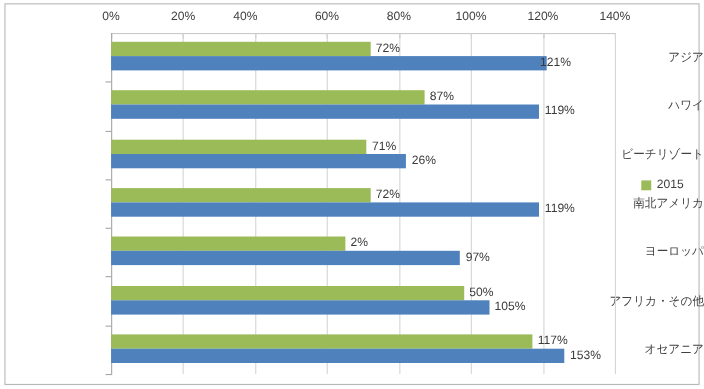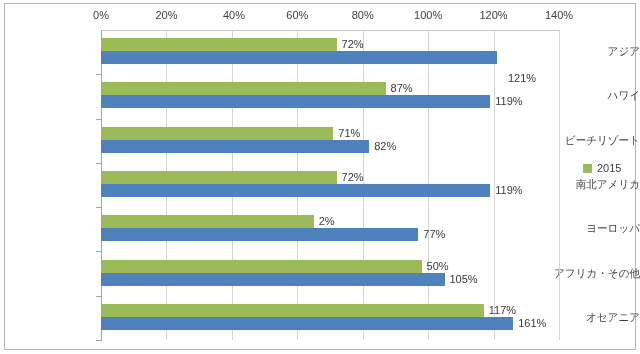--- a/index.html
+++ b/index.html
@@ -144,21 +144,21 @@
 </style>
 </head>
 <body>
 
 <div id="chart-frame">
   <div id="chart-border"></div>
 
   <div id="axis-labels">
       <div class="axis-label" style="left: 76px;">0%</div>
       <div class="axis-label" style="left: 141.429px;">20%</div>
-      <div class="axis-label" style="left: 209px;">40%</div>
+      <div class="axis-label" style="left: 198px;">40%</div>
       <div class="axis-label" style="left: 272.286px;">60%</div>
       <div class="axis-label" style="left: 337.714px;">80%</div>
       <div class="axis-label" style="left: 403.143px;">100%</div>
       <div class="axis-label" style="left: 468.571px;">120%</div>
       <div class="axis-label" style="left: 534px;">140%</div>
     </div>
 
   <div id="axis-top-line"></div>
   <div id="axis-ticks">
       <div class="tick-mark" style="left: 101px;"></div>
@@ -199,45 +199,45 @@
         <div class="gridline" style="left: 196.286px;"></div>
         <div class="gridline" style="left: 261.714px;"></div>
         <div class="gridline" style="left: 327.143px;"></div>
         <div class="gridline" style="left: 392.571px;"></div>
         <div class="gridline" style="left: 458px;"></div>
       </div>
     <div id="bars">
         <div class="bar s2015" style="top: 8.14286px; width: 235.543px; background: rgb(155, 187, 89);"></div>
         <div class="bar-value" style="top: 8.14286px; left: 240.543px;">72%</div>
         <div class="bar s2016" style="top: 21.1429px; width: 395.843px; background: rgb(79, 129, 189);"></div>
-        <div class="bar-value" style="top: 21.1429px; left: 407px; margin-top: 21px;">121%</div>
+        <div class="bar-value" style="top: 21.1429px; left: 390px;">121%</div>
         <div class="bar s2015" style="top: 52.4286px; width: 284.614px; background: rgb(155, 187, 89);"></div>
         <div class="bar-value" style="top: 52.4286px; left: 289.614px;">87%</div>
         <div class="bar s2016" style="top: 65.4286px; width: 389.3px; background: rgb(79, 129, 189);"></div>
         <div class="bar-value" style="top: 65.4286px; left: 394.3px;">119%</div>
         <div class="bar s2015" style="top: 96.7143px; width: 232.271px; background: rgb(155, 187, 89);"></div>
         <div class="bar-value" style="top: 96.7143px; left: 237.271px;">71%</div>
         <div class="bar s2016" style="top: 109.714px; width: 268.257px; background: rgb(79, 129, 189);"></div>
-        <div class="bar-value" style="top: 109.714px; left: 273.257px;">82%</div>
+        <div class="bar-value" style="top: 109.714px; left: 273.257px;">26%</div>
         <div class="bar s2015" style="top: 141px; width: 235.543px; background: rgb(155, 187, 89);"></div>
         <div class="bar-value" style="top: 141px; left: 240.543px;">72%</div>
         <div class="bar s2016" style="top: 154px; width: 389.3px; background: rgb(79, 129, 189);"></div>
         <div class="bar-value" style="top: 154px; left: 394.3px;">119%</div>
         <div class="bar s2015" style="top: 185.286px; width: 212.643px; background: rgb(155, 187, 89);"></div>
         <div class="bar-value" style="top: 185.286px; left: 217.643px;">2%</div>
         <div class="bar s2016" style="top: 198.286px; width: 317.329px; background: rgb(79, 129, 189);"></div>
-        <div class="bar-value" style="top: 198.286px; left: 322.329px;">77%</div>
+        <div class="bar-value" style="top: 198.286px; left: 322.329px;">97%</div>
         <div class="bar s2015" style="top: 229.571px; width: 320.6px; background: rgb(155, 187, 89);"></div>
         <div class="bar-value" style="top: 229.571px; left: 325.6px;">50%</div>
         <div class="bar s2016" style="top: 242.571px; width: 343.5px; background: rgb(79, 129, 189);"></div>
         <div class="bar-value" style="top: 242.571px; left: 348.5px;">105%</div>
         <div class="bar s2015" style="top: 273.857px; width: 382.757px; background: rgb(155, 187, 89);"></div>
         <div class="bar-value" style="top: 273.857px; left: 387.757px;">117%</div>
         <div class="bar s2016" style="top: 286.857px; width: 412.2px; background: rgb(79, 129, 189);"></div>
-        <div class="bar-value" style="top: 286.857px; left: 417.2px;">161%</div>
+        <div class="bar-value" style="top: 286.857px; left: 417.2px;">153%</div>
       </div>
   </div>
 
   <div id="legend">
       <div class="legend-row">
         <div class="legend-swatch" style="background: rgb(155, 187, 89);"></div>
         <div class="legend-text">2015</div>
       </div>
     </div>
 </div>

